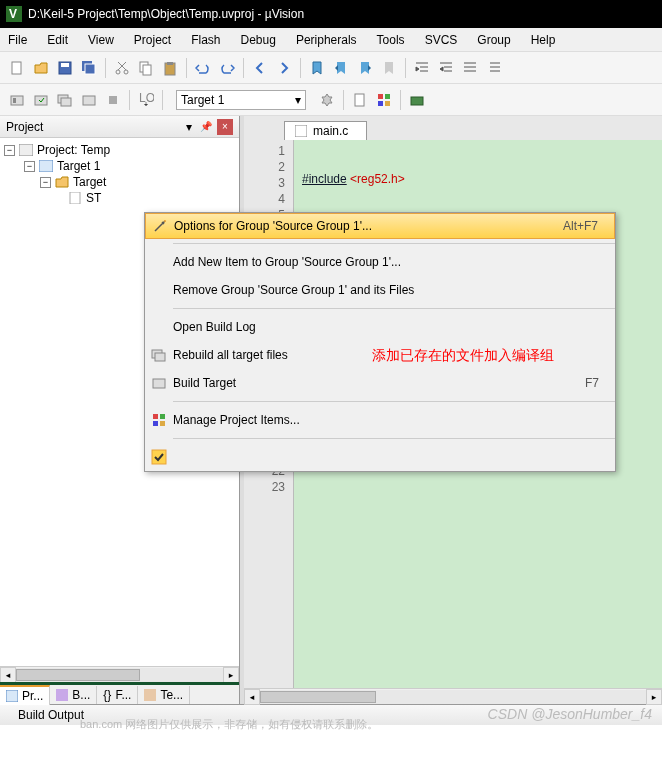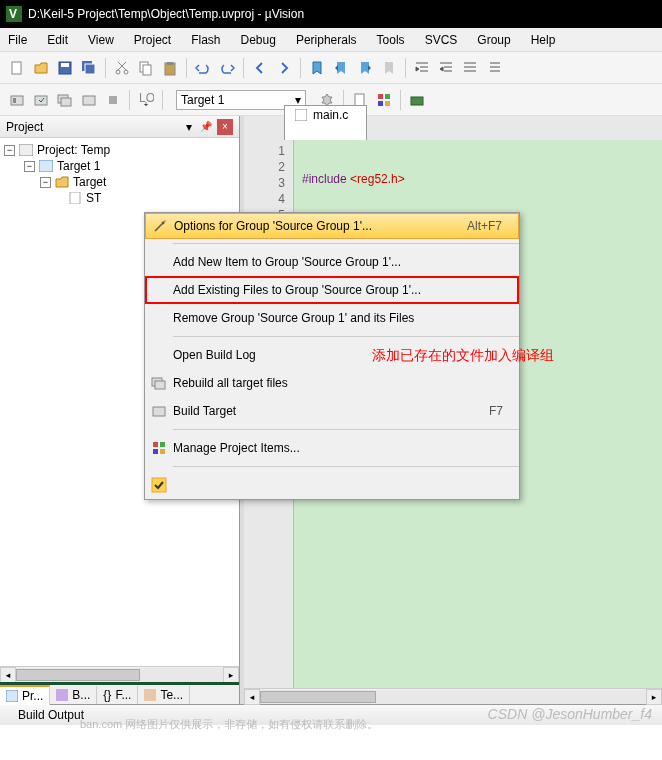--- a/index.html
+++ b/index.html
@@ -23,30 +23,30 @@
 .tree-node{display:flex;align-items:center;gap:4px;padding:1px 0;white-space:nowrap;}
 .tree-indent{display:inline-block;}
 .tree-toggle{width:11px;height:11px;border:1px solid #888;display:inline-flex;align-items:center;justify-content:center;font-size:9px;line-height:1;background:#fff;}
 .folder-icon{width:14px;height:12px;}
 .panel-tabs{height:22px;background:#f0f0f0;border-top:3px solid #14532d;display:flex;align-items:center;}
 .panel-tab{padding:2px 6px;display:flex;align-items:center;gap:4px;border-right:1px solid #ccc;font-size:11px;white-space:nowrap;overflow:hidden;max-width:60px}
 .panel-tab.active{background:#fff;border-top:2px solid #e89c30;}
 .code-area{flex:1;display:flex;flex-direction:column;background:#f0f0f0;position:relative;}
 .splitter-v{width:4px;background:#ddd;cursor:ew-resize;}
 .file-tabs{height:24px;display:flex;align-items:flex-end;padding-left:40px;background:#e8e8e8;}
-.file-tab{background:#fff;border:1px solid #999;border-bottom:none;padding:2px 18px 18px 10px;display:flex;align-items:center;gap:6px;position:relative;}
+.file-tab{background:#fff;border:1px solid #999;border-bottom:none;padding:2px 18px 2px 10px;display:flex;align-items:center;gap:6px;position:relative;}
 .editor{flex:1;background:#cdeacd;display:flex;font-family:"Courier New",monospace;font-size:13px;position:relative;}
 .gutter{width:50px;background:#e8e8e8;text-align:right;padding:4px 8px 4px 0;color:#666;border-right:1px solid #bbb;}
 .gutter div{height:16px;}
 .code{padding:4px 8px;white-space:pre;}
 .code div{height:16px;}
 .kw-blue{color:#00c;font-weight:bold;}
-.kw-include{color:#701a75;}
+.kw-include{color:#0f172a;text-decoration:underline;}
 .angle{color:#c00;}
-.context-menu{position:absolute;left:144px;top:212px;width:376px;background:#f0f0f0;border:1px solid #999;box-shadow:2px 2px 6px rgba(0,0,0,0.3);z-index:100;}
+.context-menu{position:absolute;left:144px;top:212px;width:472px;background:#f0f0f0;border:1px solid #999;box-shadow:2px 2px 6px rgba(0,0,0,0.3);z-index:100;}
 .cm-item{display:flex;align-items:center;height:28px;padding:0 8px 0 0;}
 .cm-icon{width:28px;height:28px;display:flex;align-items:center;justify-content:center;}
 .cm-label{flex:1;}
 .cm-shortcut{color:#555;padding-right:8px;}
 .cm-item.highlighted{background:linear-gradient(#ffe9a8,#ffd24d);border:1px solid #e8a33d;height:26px;}
 .cm-sep{height:1px;background:#ccc;margin:4px 0 4px 28px;}
 .cm-item.boxed{outline:2px solid #f00;outline-offset:-2px;}
 .annotation{position:absolute;color:#f00;font-size:14px;left:352px;top:347px;z-index:101;margin-left:20px;}
 .build-output{height:34px;border-top:1px solid #999;}
 .build-header{background:linear-gradient(#f8f8f8,#e8e8e8);height:20px;padding:0 18px;display:flex;align-items:center;}
@@ -390,24 +390,20 @@
         </svg>
       </div>
     <span class="cm-label">Options for Group 'Source Group 1'...</span>
     <span class="cm-shortcut">Alt+F7</span>
   </div>
   <div class="cm-sep"></div>
   <div class="cm-item">
     <div class="cm-icon"></div>
     <span class="cm-label">Add New Item to Group 'Source Group 1'...</span>
   </div>
-  <div class="cm-item boxed">
-    <div class="cm-icon"></div>
-    <span class="cm-label">Add Existing Files to Group 'Source Group 1'...</span>
-  </div>
   <div class="cm-item">
     <div class="cm-icon"></div>
     <span class="cm-label">Remove Group 'Source Group 1' and its Files</span>
   </div>
   <div class="cm-sep"></div>
   <div class="cm-item">
     <div class="cm-icon"></div>
     <span class="cm-label">Open Build Log</span>
   </div>
   <div class="cm-item">

